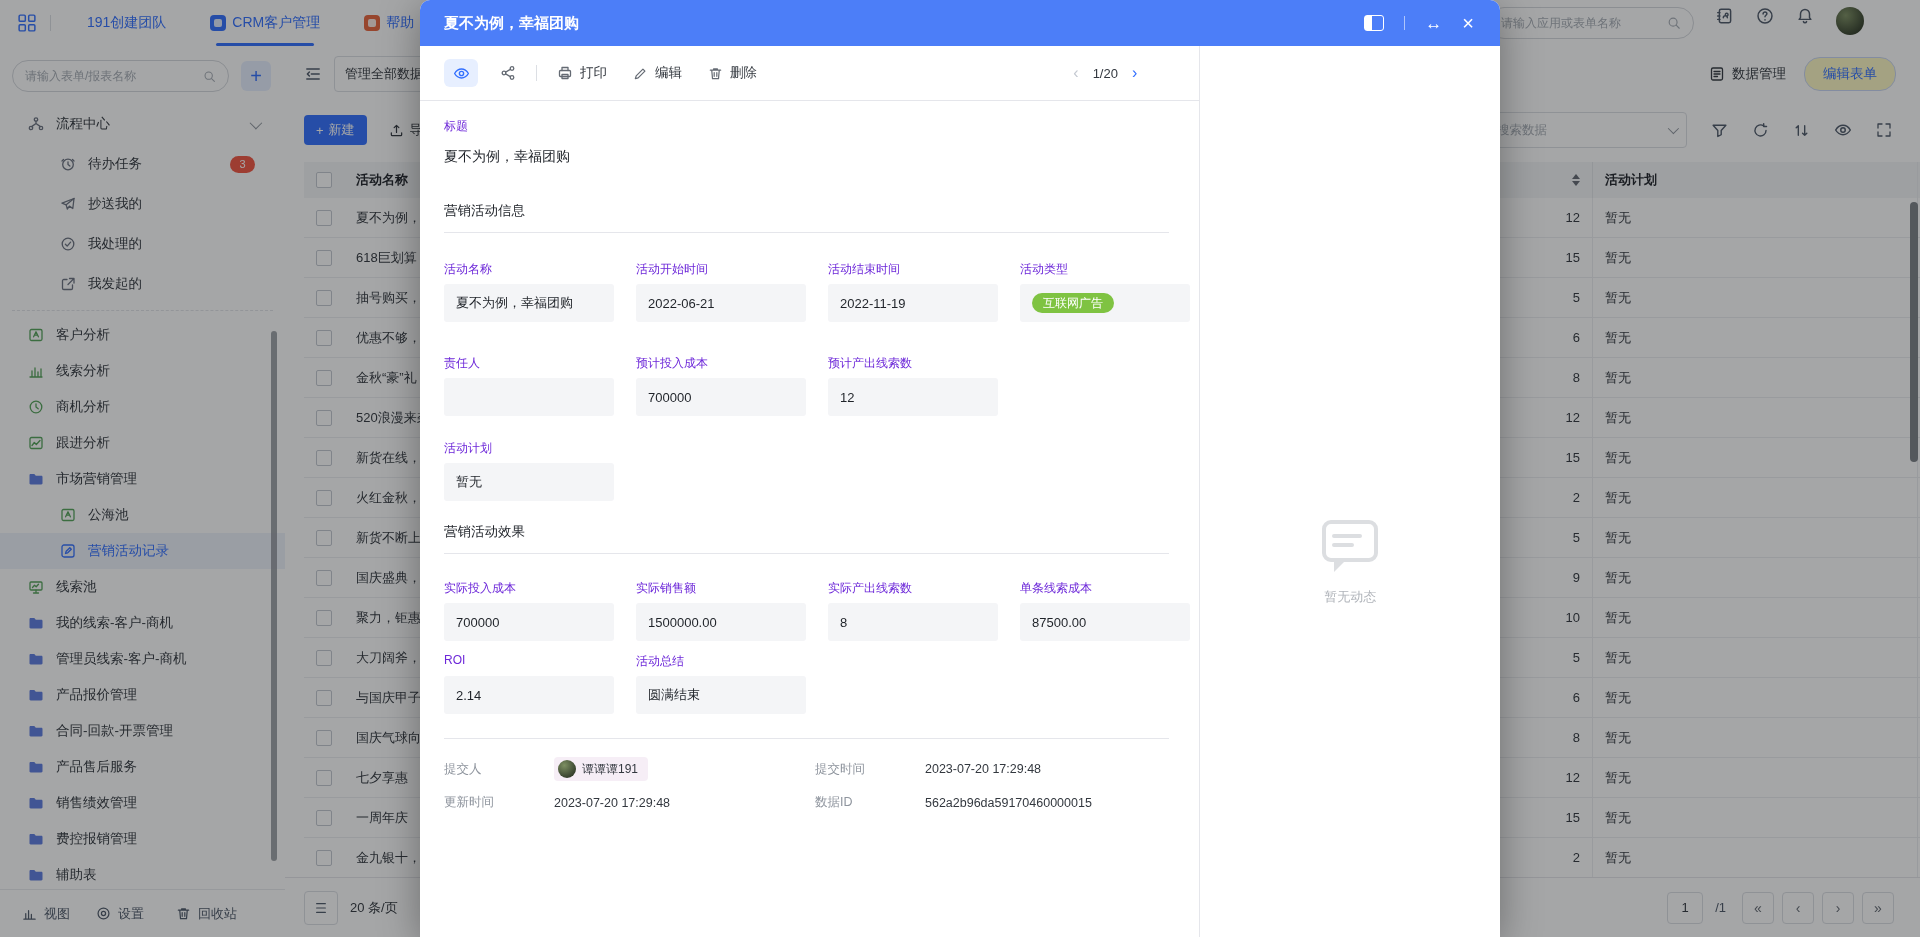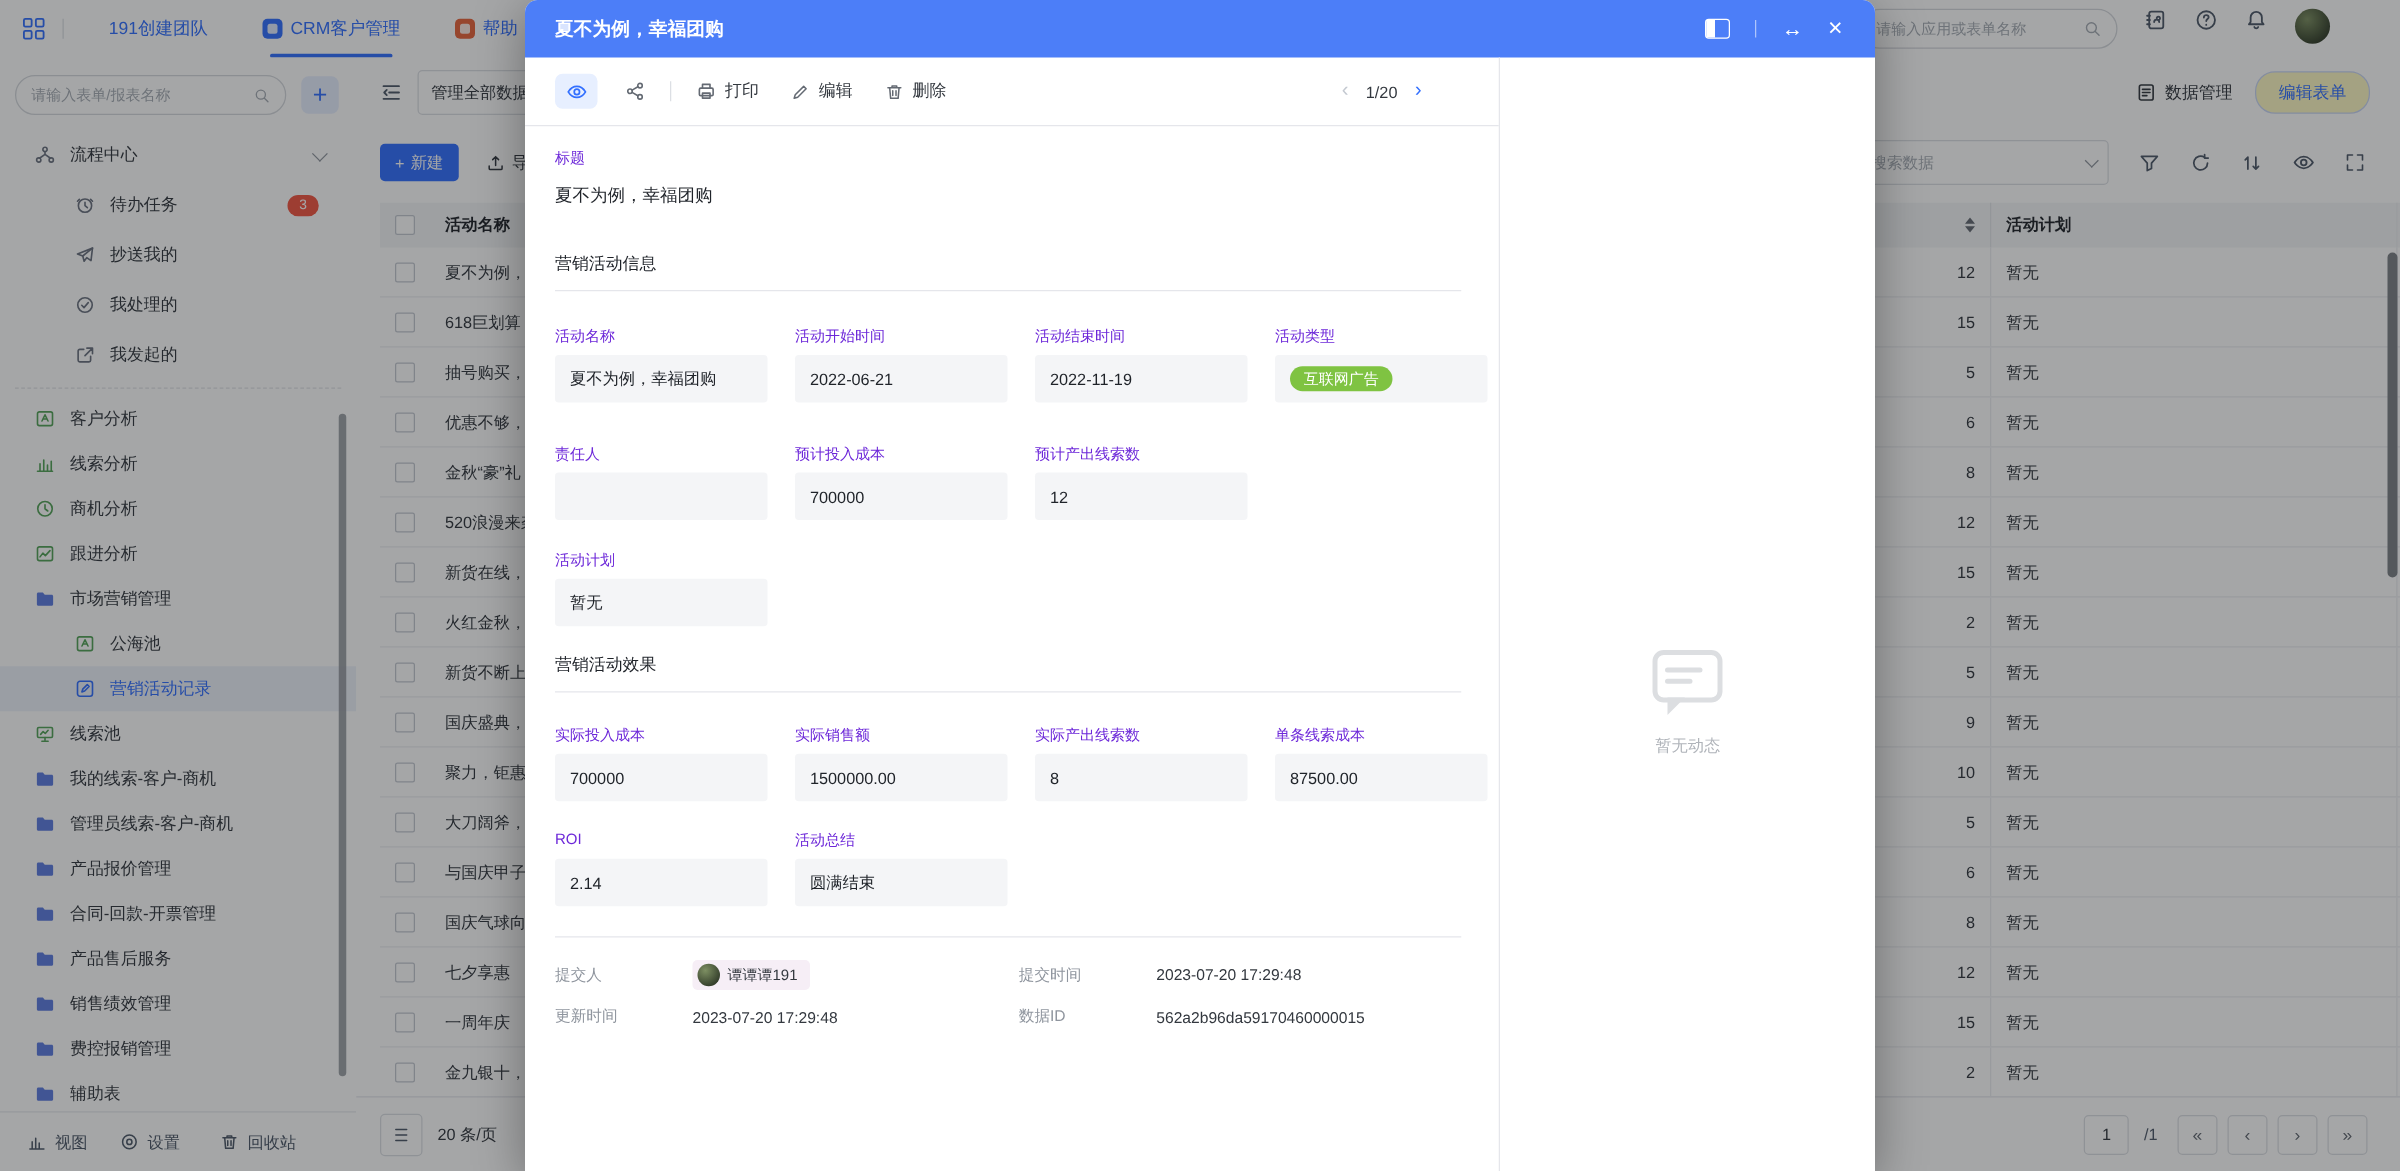--- a/index.html
+++ b/index.html
@@ -127,21 +127,21 @@
   .fl-label{font-size:12px;color:#6d28d9}
   .d-title-label{margin-top:18px}
   .d-title-val{margin-top:13px;font-size:14px;color:#1f2329}
   .d-section{margin-top:36px;font-size:13.5px;color:#1f2329;padding-bottom:12px;border-bottom:1px solid #e5e6eb}
   .d-section.second{margin-top:22px}
   .f-grid{display:grid;grid-template-columns:repeat(4,170px);column-gap:22px}
   .f-grid.r1{margin-top:28px}
   .f-grid.r2{margin-top:33px}
   .f-grid.r3{margin-top:24px}
   .f-grid.r4{margin-top:26px}
-  .f-grid.r5{margin-top:23px}
+  .f-grid.r5{margin-top:12px}
   .f-col{display:flex;flex-direction:column}
   .f-col .fl-label{height:15px;margin-bottom:8px}
   .f-box{height:38px;background:#f4f5f7;border-radius:3px;display:flex;align-items:center;padding:0 12px;font-size:13px;color:#1f2329;white-space:nowrap;overflow:hidden}
   .f-box.tagbox{background:#f4f5f7}
   .tag-green{background:#7fc342;color:#fff;font-size:12px;padding:4px 11px;border-radius:12px;line-height:1}
   .d-hr{border:none;border-top:1px solid #e5e6eb;margin:24px 0 0 0}
   .meta{margin-top:18px;display:grid;grid-template-columns:110px 261px 110px 1fr;row-gap:13px;font-size:12.5px;align-items:center}
   .meta .mlabel{color:#8f959e}
   .meta .mval{color:#33383f}
   .submitter{display:inline-flex;align-items:center;gap:6px;background:#f6eef6;border-radius:4px;padding:3px 10px 3px 4px;font-size:12px;color:#33383f}

